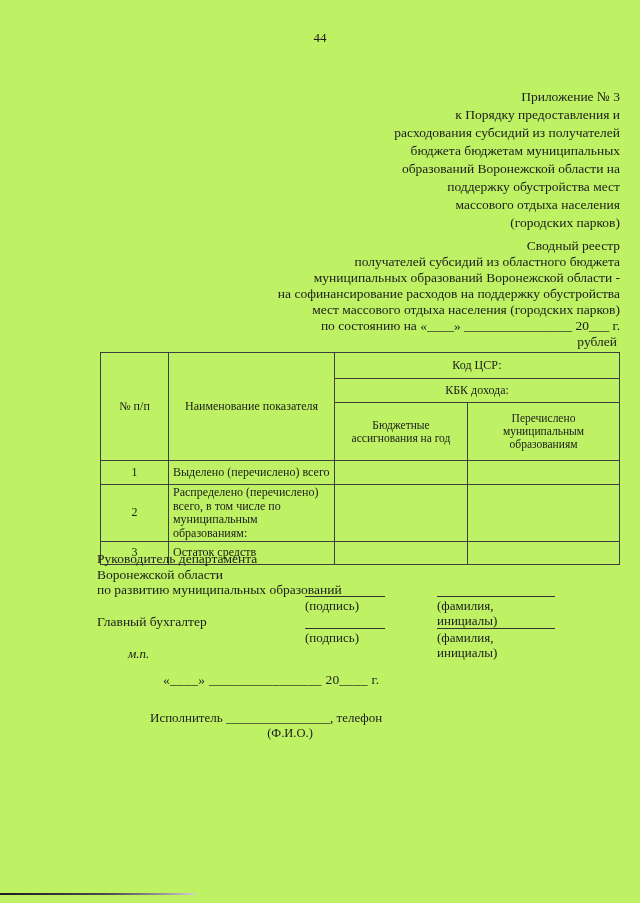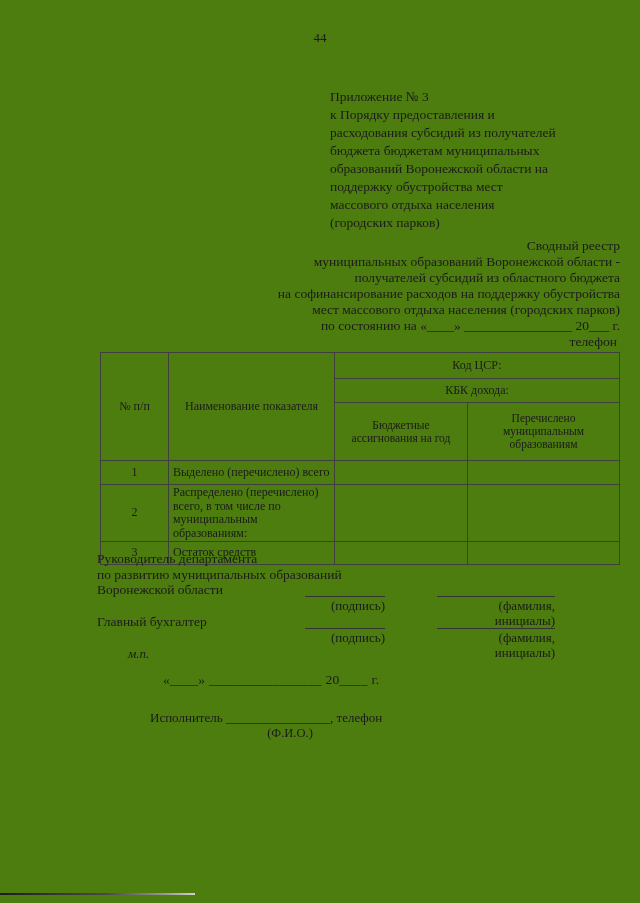--- a/index.html
+++ b/index.html
@@ -1,34 +1,34 @@
 <!DOCTYPE html>
 <html lang="ru"><head>
 <meta charset="utf-8">
 <style>
   html, body { margin: 0; padding: 0; background: #ffffff; }
   .page {
     position: relative;
     width: 640px;
     height: 903px;
-    background: #4d7c0f;
+    background: #bef264;
     font-family: "Liberation Serif", "DejaVu Serif", serif;
     color: #1b1b1b;
     overflow: hidden;
   }
   .page-number {
     position: absolute;
     top: 30px; left: 0; width: 100%;
     text-align: center;
     font-size: 13px;
   }
   .appendix-block {
     position: absolute;
     top: 88px; left: 330px; width: 290px;
-    text-align: left;
+    text-align: right;
     font-size: 13.5px;
     line-height: 18px;
   }
   .title-block {
     position: absolute;
     top: 238px; left: 105px; width: 515px;
     text-align: right;
     font-size: 13.5px;
     line-height: 16px;
   }
@@ -70,21 +70,21 @@
     line-height: 15.5px;
   }
   .accountant-label {
     position: absolute;
     top: 614px; left: 97px;
     font-size: 13.5px;
   }
   .sig {
     position: absolute;
     border-top: 1px solid #333;
-    text-align: right;
+    text-align: left;
     font-size: 13px;
     padding-top: 1px;
     line-height: 15px;
   }
   .sig1-podpis  { top: 596px; left: 305px; width: 80px; }
   .sig1-family  { top: 596px; left: 437px; width: 118px; }
   .sig2-podpis  { top: 628px; left: 305px; width: 80px; }
   .sig2-family  { top: 628px; left: 437px; width: 118px; }
   .stamp-label {
     position: absolute;
@@ -128,28 +128,28 @@
     <div>расходования субсидий из получателей</div>
     <div>бюджета бюджетам муниципальных</div>
     <div>образований Воронежской области на</div>
     <div>поддержку обустройства мест</div>
     <div>массового отдыха населения</div>
     <div>(городских парков)</div>
   </div>
 
   <div class="title-block">
     <div>Сводный реестр</div>
+    <div>получателей субсидий из областного бюджета</div>
     <div>муниципальных образований Воронежской области -</div>
-    <div>получателей субсидий из областного бюджета</div>
     <div>на софинансирование расходов на поддержку обустройства</div>
     <div>мест массового отдыха населения  (городских парков)</div>
     <div>по состоянию на «____» ________________ 20___ г.</div>
   </div>
 
-  <div class="currency-note">телефон</div>
+  <div class="currency-note">рублей</div>
 
   <table class="registry">
     <colgroup>
       <col style="width:68px">
       <col style="width:166px">
       <col style="width:133px">
       <col style="width:152px">
     </colgroup>
     <tbody>
       <tr class="h-row1">
@@ -180,22 +180,22 @@
         <td class="c-center">3</td>
         <td class="c-left">Остаток средств</td>
         <td></td>
         <td></td>
       </tr>
     </tbody>
   </table>
 
   <div class="director-block">
     <div>Руководитель департамента</div>
+    <div>Воронежской области</div>
     <div>по развитию муниципальных образований</div>
-    <div>Воронежской области</div>
   </div>
 
   <div class="sig sig1-podpis">(подпись)</div>
   <div class="sig sig1-family">(фамилия, инициалы)</div>
 
   <div class="accountant-label">Главный бухгалтер</div>
 
   <div class="sig sig2-podpis">(подпись)</div>
   <div class="sig sig2-family">(фамилия, инициалы)</div>
 

